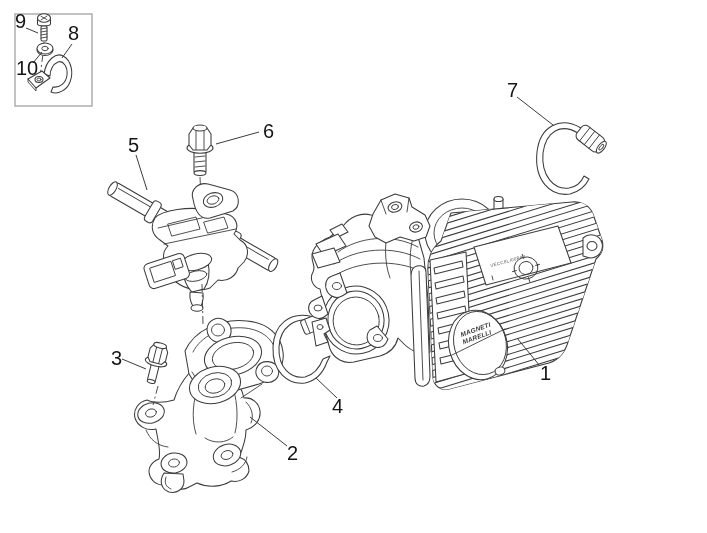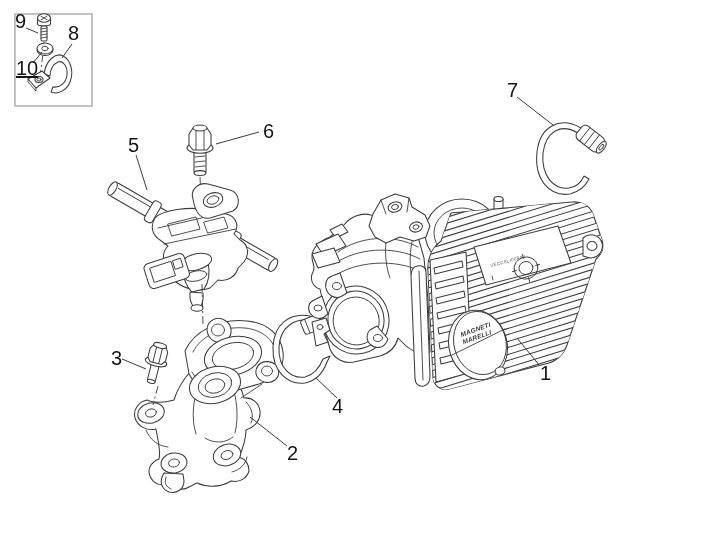--- a/index.html
+++ b/index.html
@@ -298,14 +298,14 @@
 
   <div class="callout" style="left:540px;top:363px;">1</div>
   <div class="callout" style="left:287px;top:443px;">2</div>
   <div class="callout" style="left:111px;top:348px;">3</div>
   <div class="callout" style="left:332px;top:396px;">4</div>
   <div class="callout" style="left:128px;top:135px;">5</div>
   <div class="callout" style="left:263px;top:121px;">6</div>
   <div class="callout" style="left:507px;top:80px;">7</div>
   <div class="callout" style="left:68px;top:23px;">8</div>
   <div class="callout" style="left:15px;top:11px;">9</div>
-  <div class="callout" style="left:16px;top:58px;text-decoration:underline;">10</div>
+  <div class="callout" style="left:16px;top:58px;">10</div>
 </div>
 
 </body></html>

